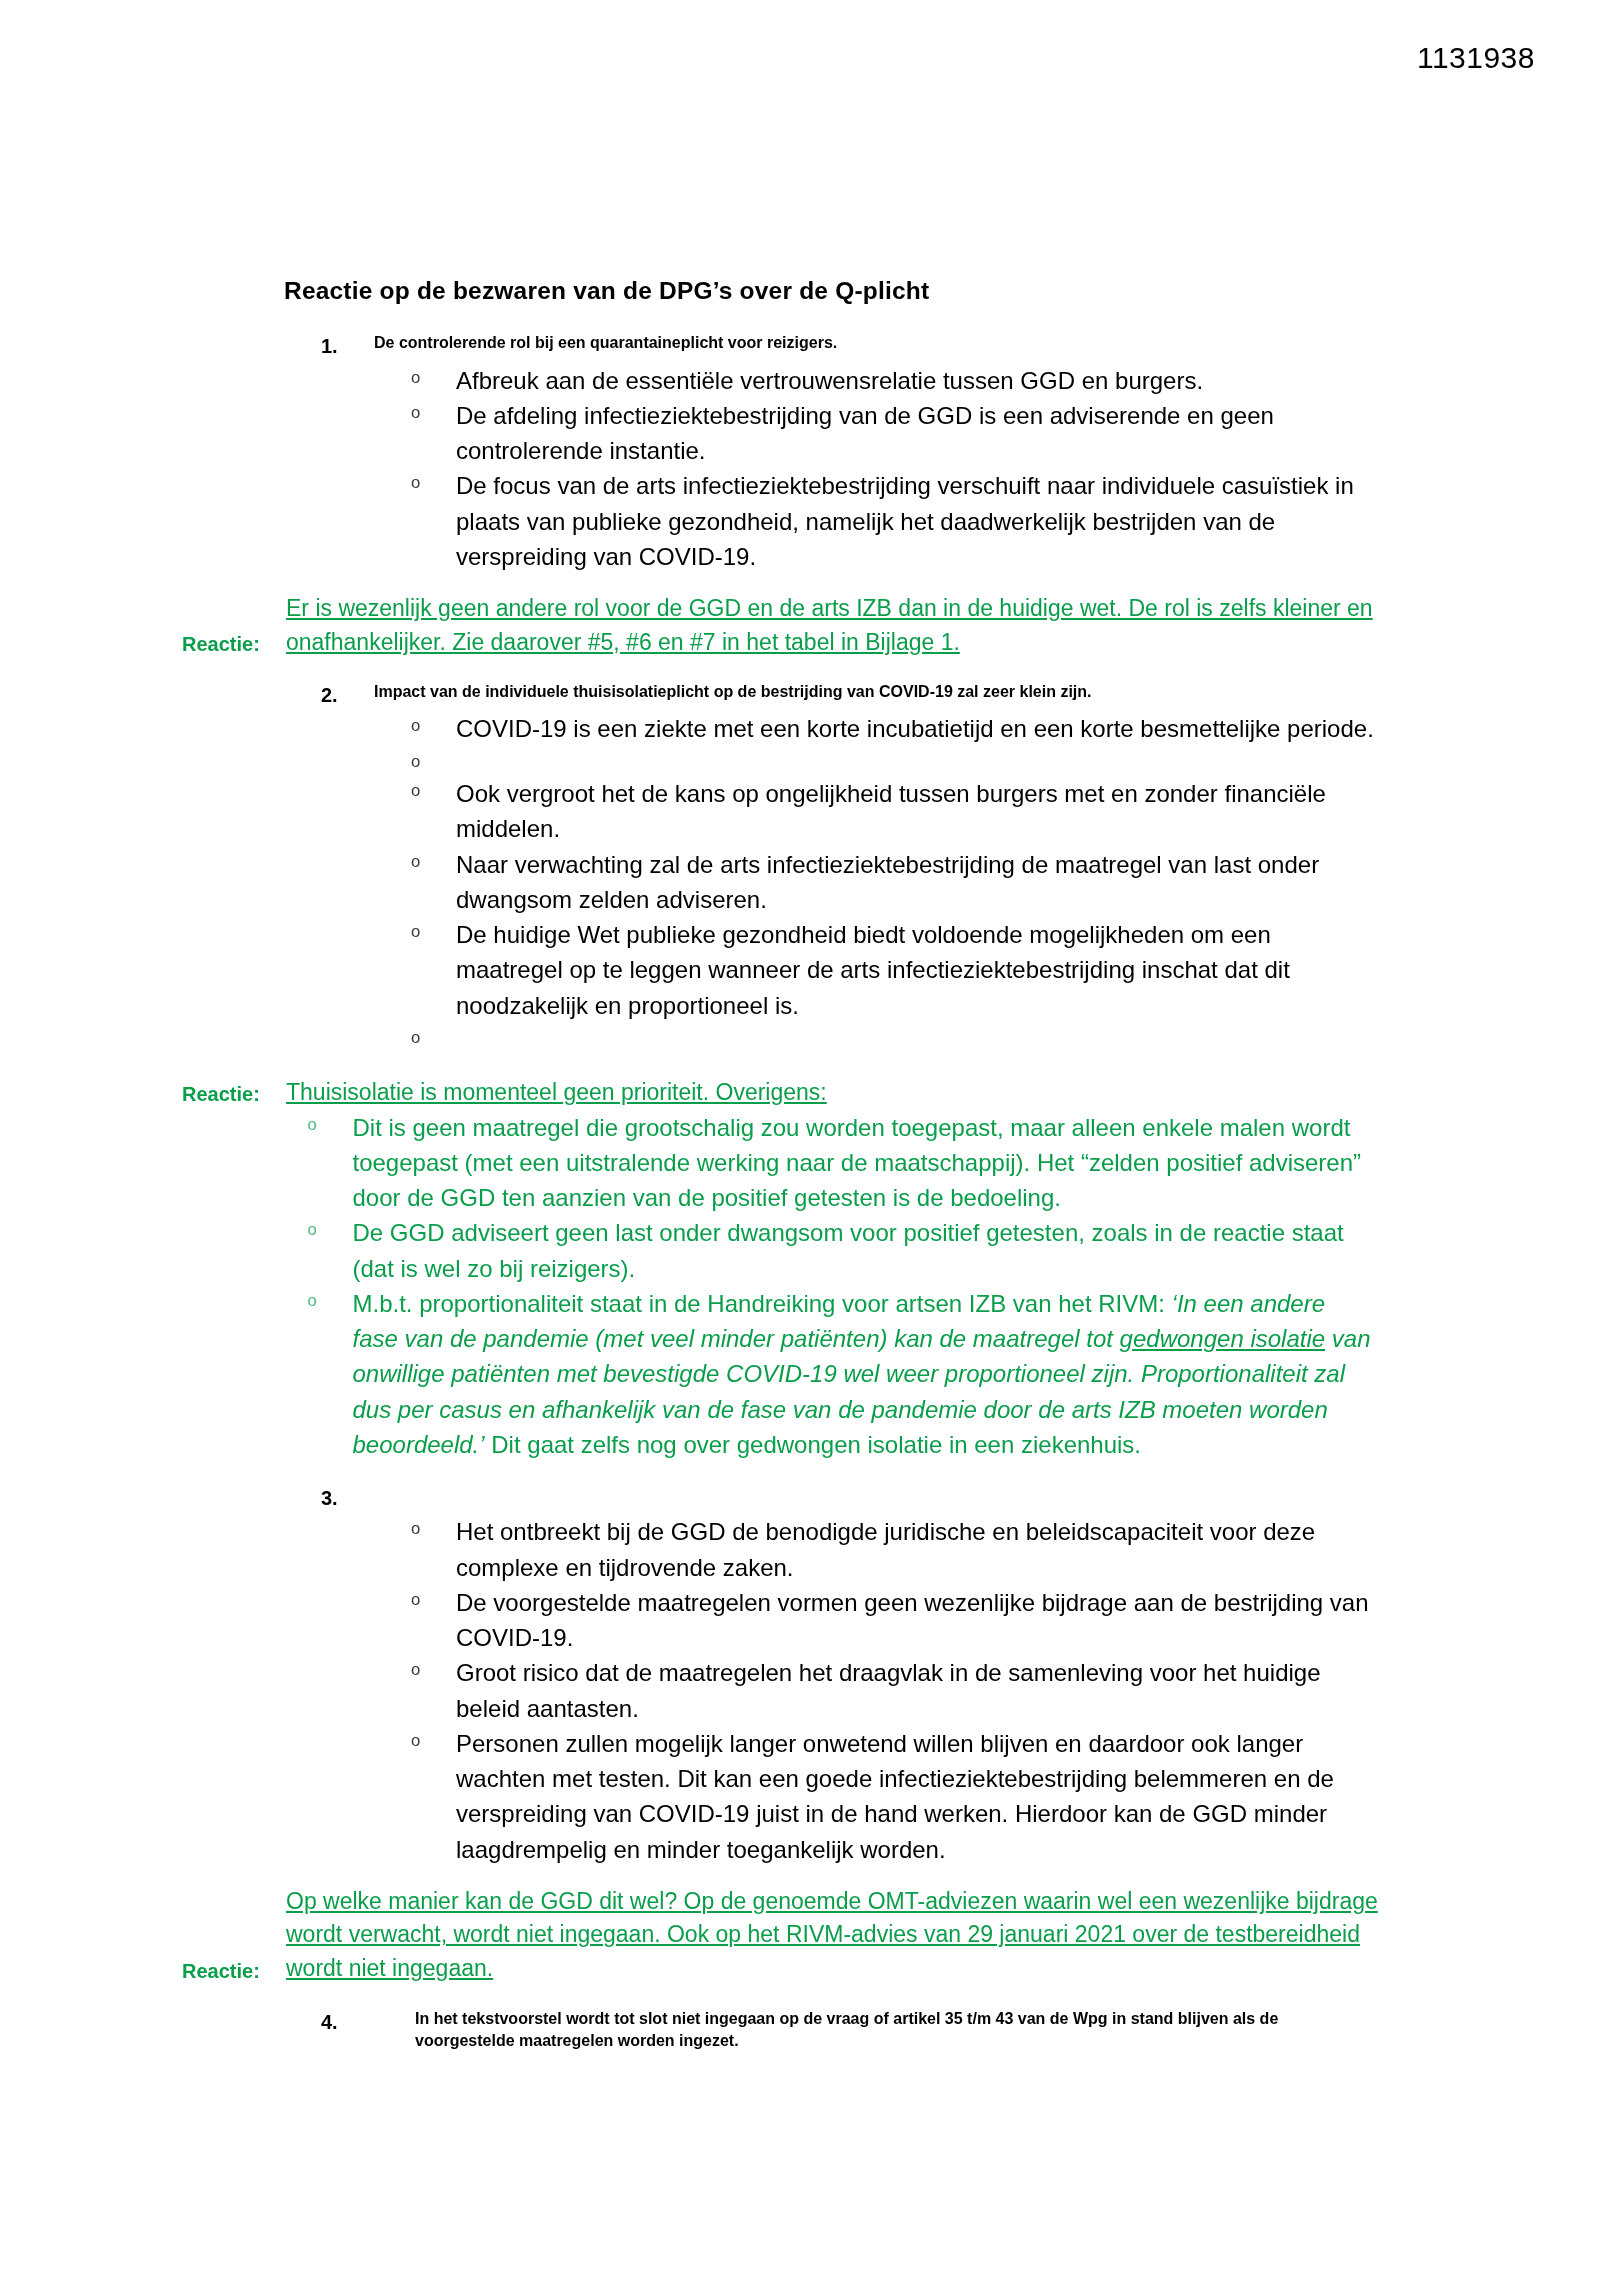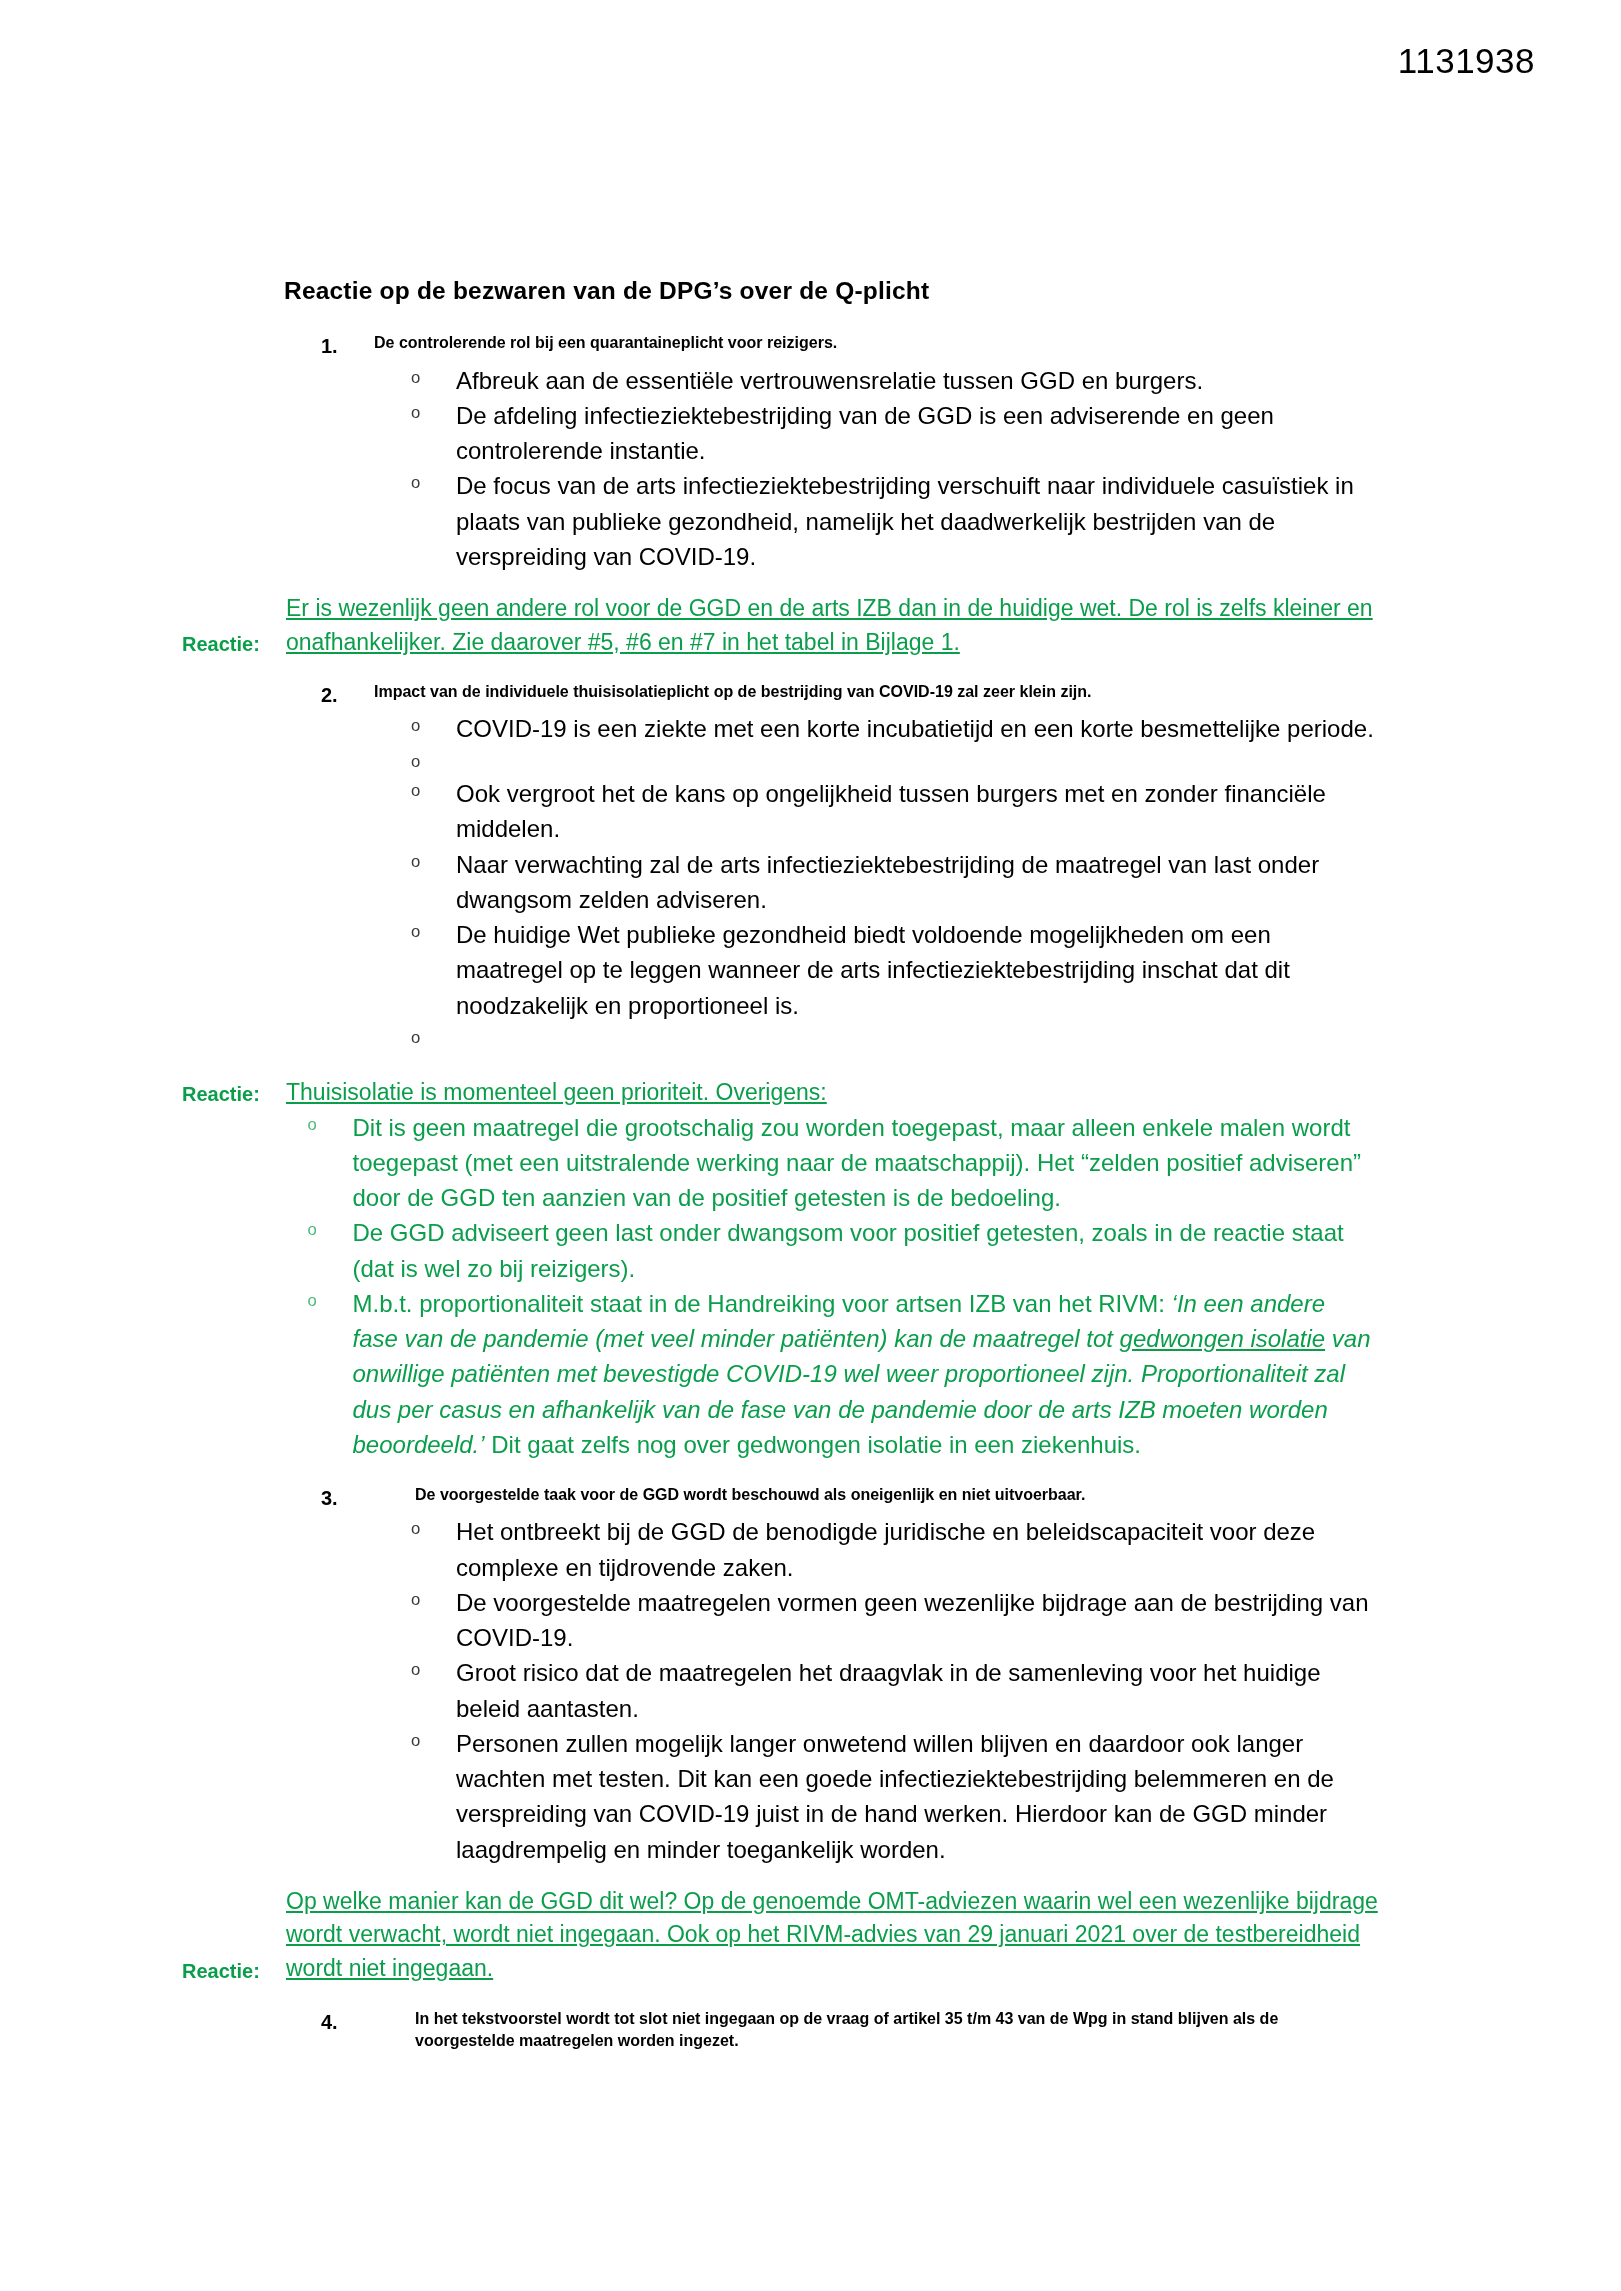--- a/index.html
+++ b/index.html
@@ -19,21 +19,21 @@
     margin: 0 auto;
     overflow: hidden;
     box-sizing: border-box;
   }
 
   
   .page-number {
     position: absolute;
     top: 41px;
     right: 86px;
-    font-size: 35px;
+    font-size: 30px;
     letter-spacing: 0.5px;
     color: #000;
     white-space: nowrap;
   }
 
   
   .content {
     position: absolute;
     left: 284px;
     top: 276px;
@@ -223,21 +223,20 @@
               <div class="bullet">
                 <div class="mark">o</div>
                 <div class="btext"><span>M.b.t. proportionaliteit staat in de Handreiking voor artsen IZB van het RIVM: </span><span class="quote-it">‘In een andere fase van de pandemie (met veel minder patiënten) kan de maatregel tot </span><span class="quote-it u-line">gedwongen isolatie</span><span class="quote-it"> van onwillige patiënten met bevestigde COVID-19 wel weer proportioneel zijn. Proportionaliteit zal dus per casus en afhankelijk van de fase van de pandemie door de arts IZB moeten worden beoordeeld.’</span><span>  Dit gaat zelfs nog over gedwongen isolatie in een ziekenhuis.</span></div>
               </div>
             </div>
           </div>
         </div>
         <div class="sec-block">
           <div class="num-item wide">
             <div class="num">3.</div>
-            <div class="num-text">De voorgestelde taak voor de GGD wordt beschouwd als oneigenlijk en niet uitvoerbaar.</div>
           </div>
           <div class="bullets">
             <div class="bullet">
               <div class="mark">o</div>
               <div class="btext">Het ontbreekt bij de GGD de benodigde juridische en beleidscapaciteit voor deze complexe en tijdrovende zaken.</div>
             </div>
             <div class="bullet">
               <div class="mark">o</div>
               <div class="btext">De voorgestelde maatregelen vormen geen wezenlijke bijdrage aan de bestrijding van COVID-19.</div>
             </div>

